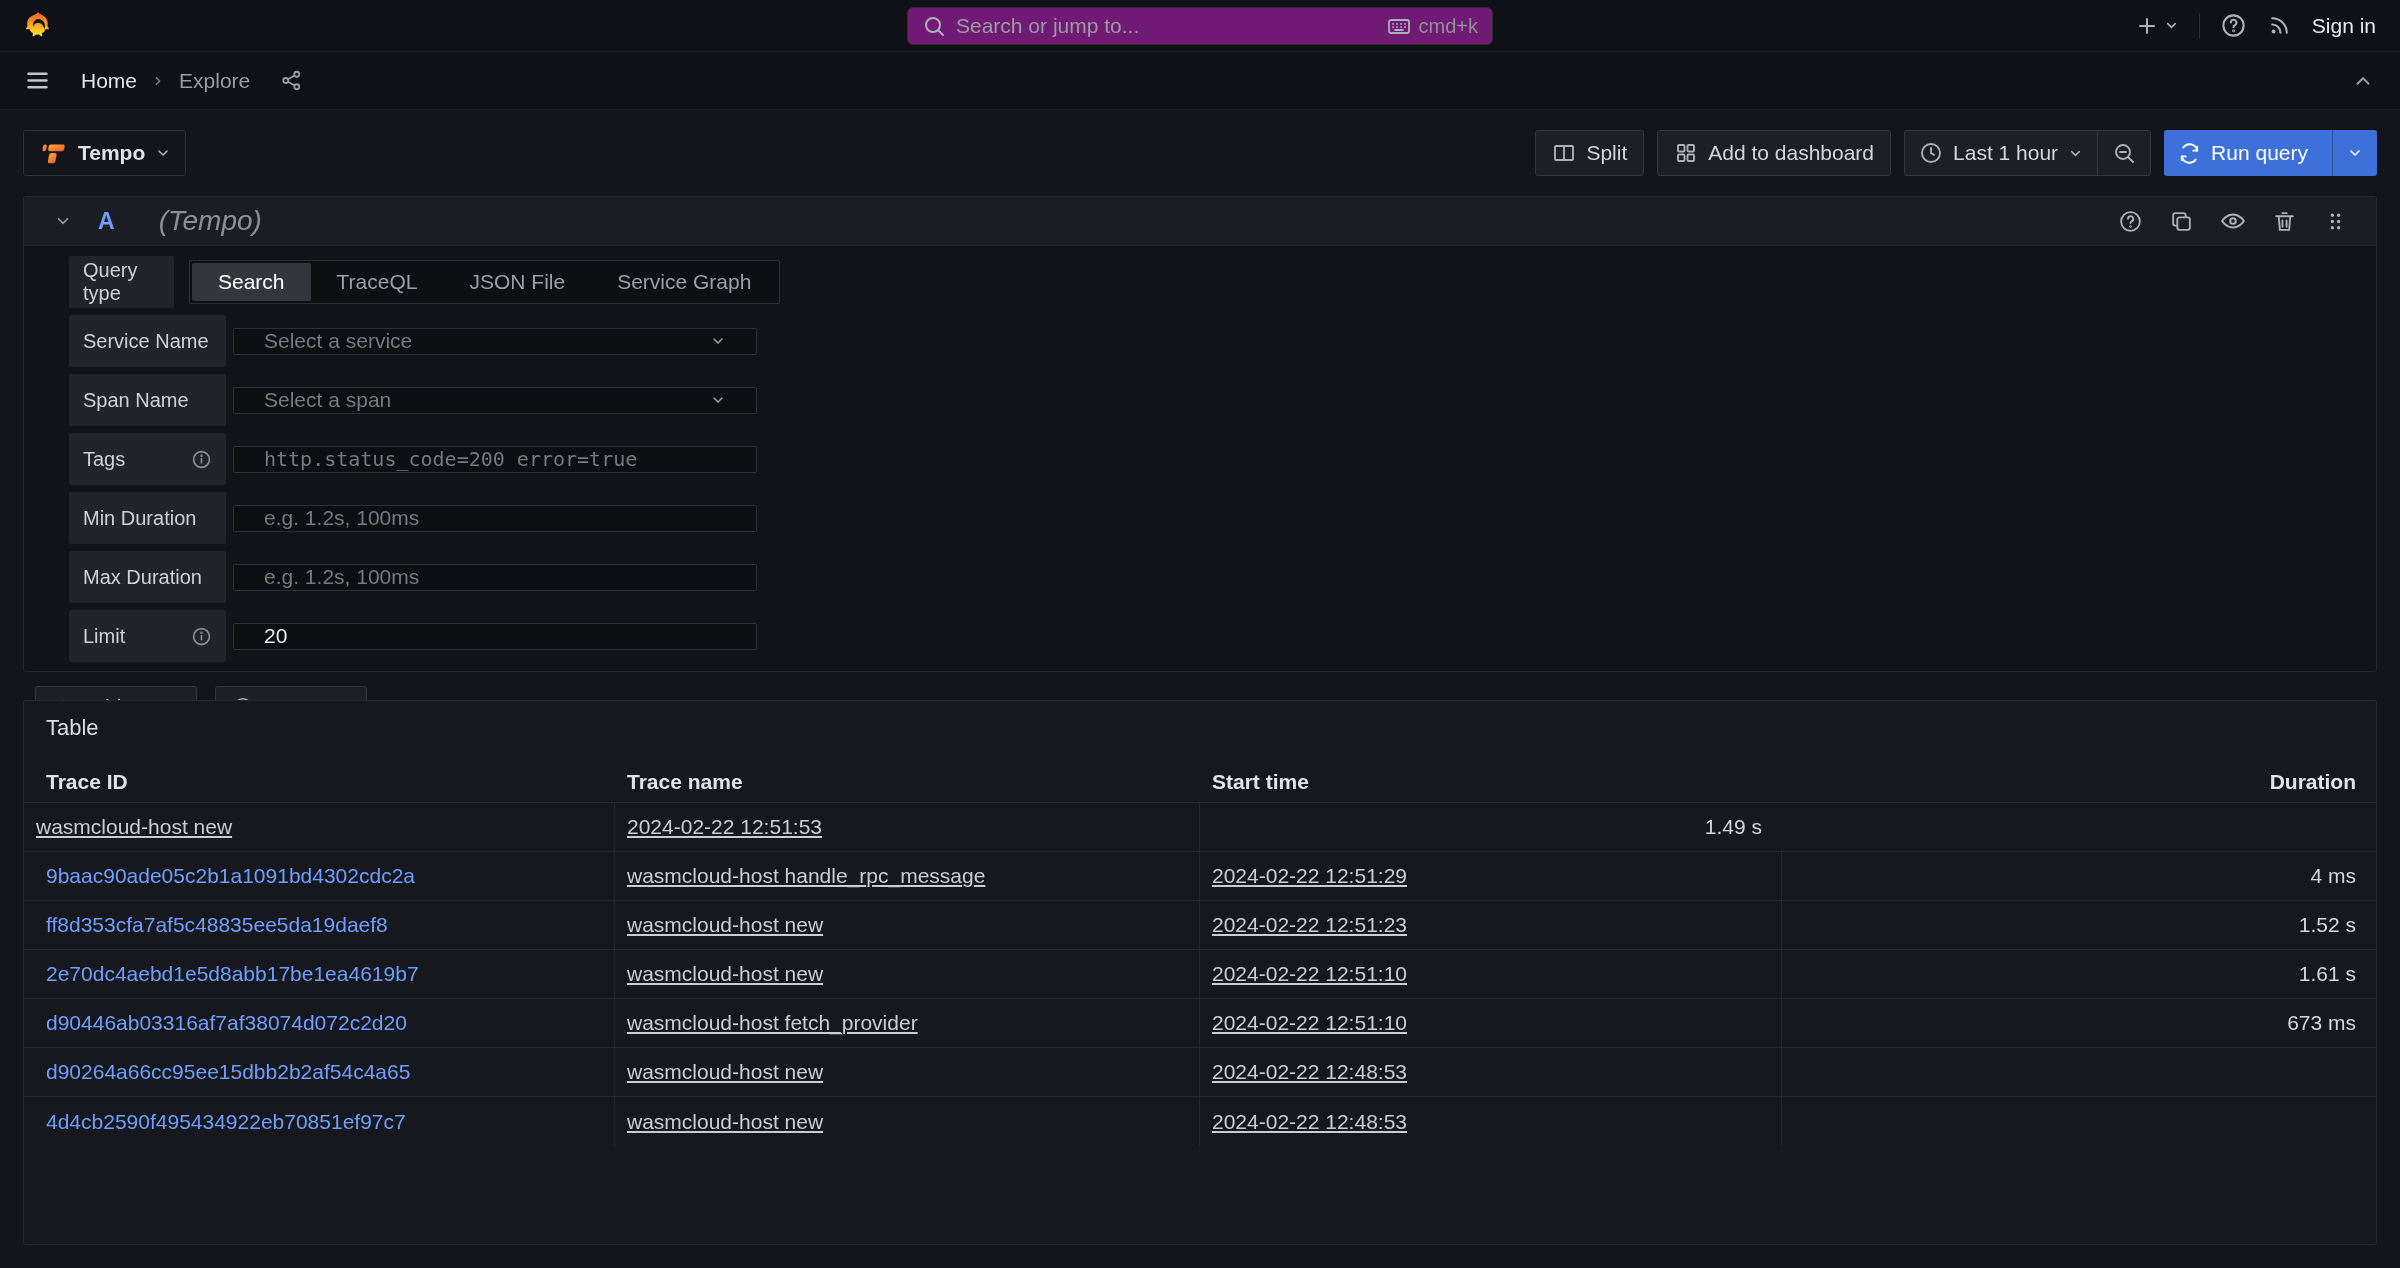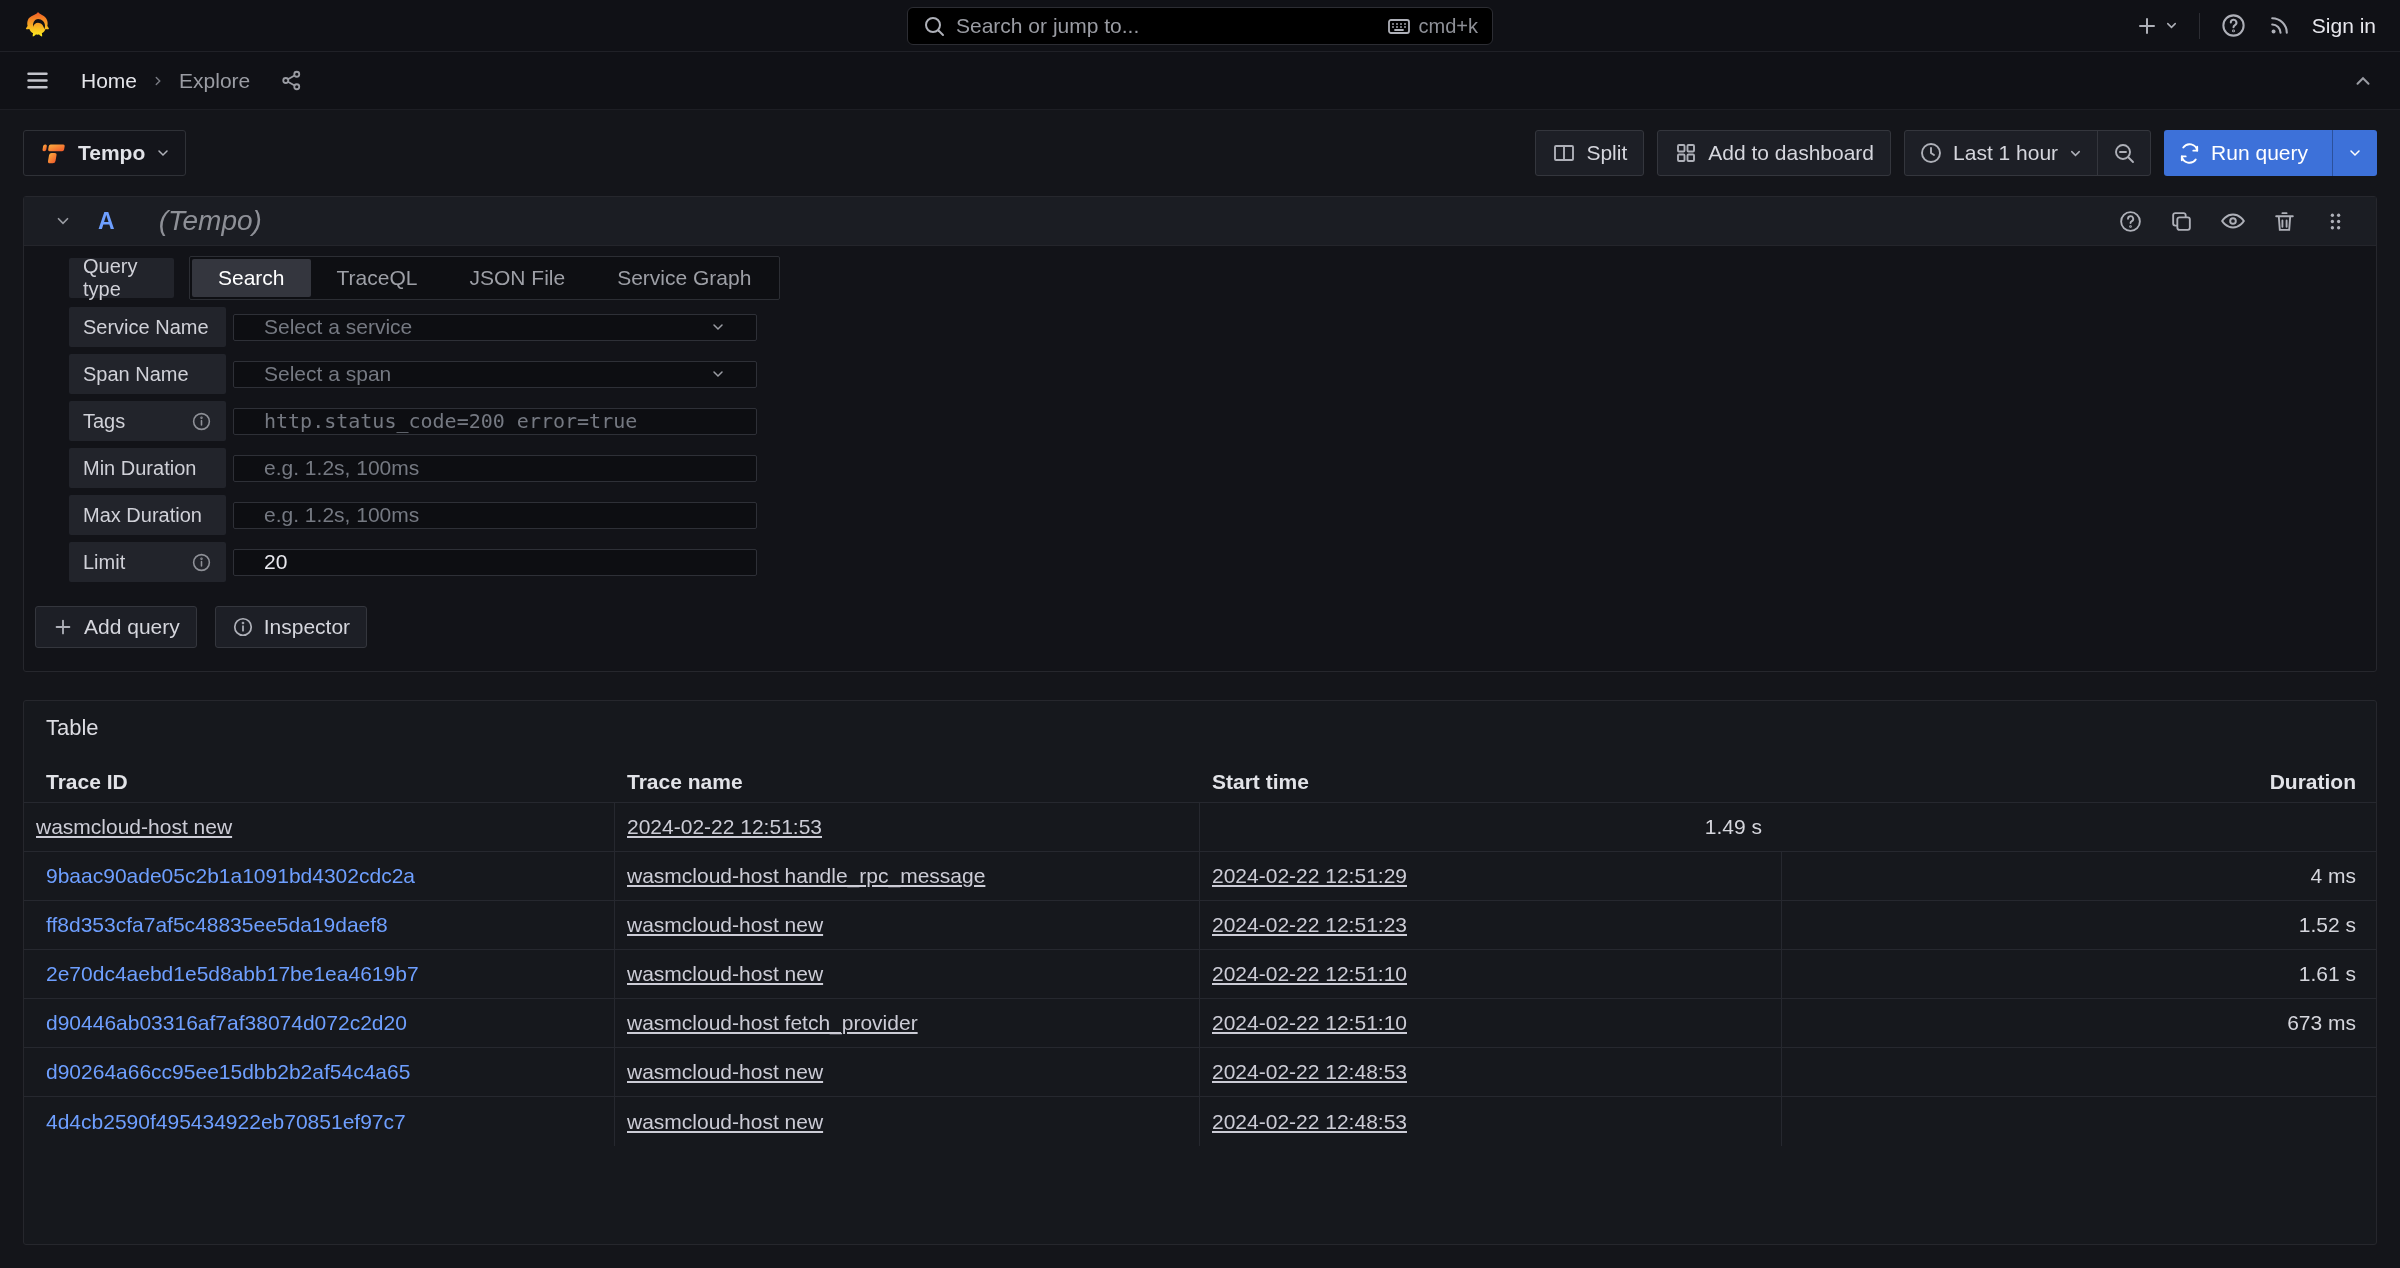--- a/index.html
+++ b/index.html
@@ -6,21 +6,21 @@
   html,body { width:2400px; height:1268px; background:#14151a; overflow:hidden;
               font-family:"Liberation Sans", sans-serif; color:#d5d6dd; }
   .page { position:relative; width:2400px; height:1268px; }
 
   
   .topbar { position:absolute; left:0; top:0; width:2400px; height:52px;
             background:#101116; border-bottom:1px solid #202127;
             display:flex; align-items:center; }
   .logo { margin-left:22px; width:32px; height:34px; display:flex; align-items:center; }
   .searchbox { position:absolute; left:50%; top:7px; transform:translateX(-50%);
-               width:586px; height:38px; background:#000000; border:1px solid #2c2d33;
+               width:586px; height:38px; background:#701a75; border:1px solid #2c2d33;
                border-radius:6px; display:flex; align-items:center; padding:0 14px;
                color:#8e9097; gap:10px; }
   .searchbox .ph { font-size:21px; color:#9a9ca3; flex:1; }
   .kbd-hint { display:flex; align-items:center; gap:8px; font-size:20px; color:#8e9097; }
   .top-right { margin-left:auto; margin-right:24px; display:flex; align-items:center; gap:20px; }
   .icon { display:inline-flex; align-items:center; justify-content:center; color:#aeb0b8; }
   .icon svg { display:block; }
   .plus-group { display:flex; align-items:center; gap:5px; color:#aeb0b8; }
   .vdivider { width:1px; height:26px; background:#2c2d33; }
   .signin { font-size:21px; color:#e8e8ee; }
@@ -57,21 +57,21 @@
   .qcard { position:absolute; left:23px; top:196px; width:2354px; height:476px;
            background:#121318; border:1px solid #26272d; border-radius:3px; }
   .qhead { height:49px; background:#1b1d23; border-bottom:1px solid #24252b;
            display:flex; align-items:center; }
   .qhead .chev { margin-left:30px; color:#9a9ca3; }
   .refid { margin-left:26px; color:#6e9fff; font-size:23px; font-weight:700; }
   .dshint { margin-left:44px; color:#8e9097; font-size:28px; font-style:italic; }
   .qhead-icons { margin-left:auto; margin-right:28px; display:flex; align-items:center; gap:26px; color:#8e9095; }
 
   .qtype-row { display:flex; align-items:center; margin:10px 0 0 45px; }
-  .inline-label { width:157px; height:40px; background:#22242b; border-radius:2px;
+  .inline-label { width:157px; height:52px; background:#22242b; border-radius:2px;
                   display:flex; align-items:center; padding:0 14px; font-size:20px;
                   font-weight:500; color:#d0d1d8; }
   .inline-label.qt { width:105px; }
   .inline-label .info { margin-left:auto; color:#8e9097; }
   .radiogrp { margin-left:15px; height:44px; display:flex; align-items:center;
               background:#0e0f13; border:1px solid #2c2e34; border-radius:2px; padding:2px; }
   .radio { height:38px; display:flex; align-items:center; padding:0 26px; font-size:21px;
            color:#9d9fa6; border-radius:2px; cursor:pointer; white-space:nowrap; }
   .radio.sel { background:#34363e; color:#ffffff; }
 

